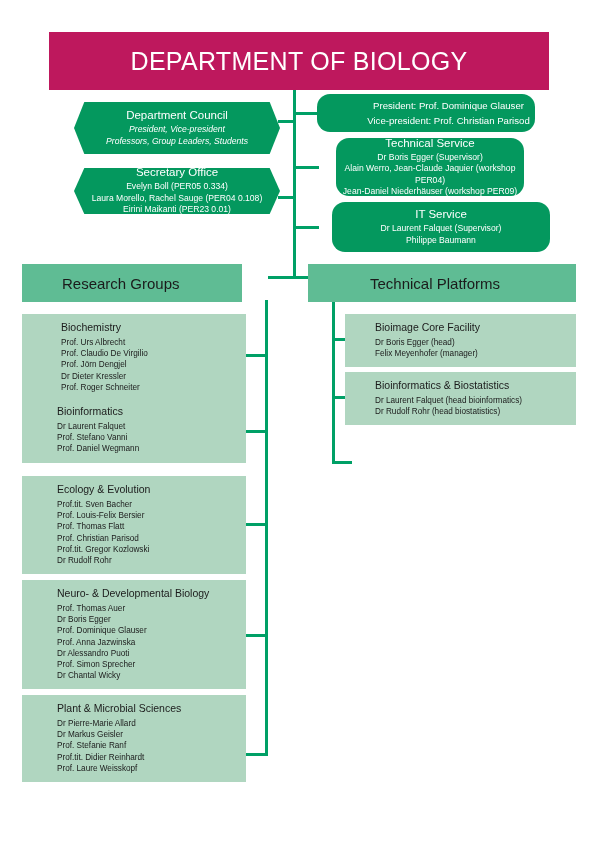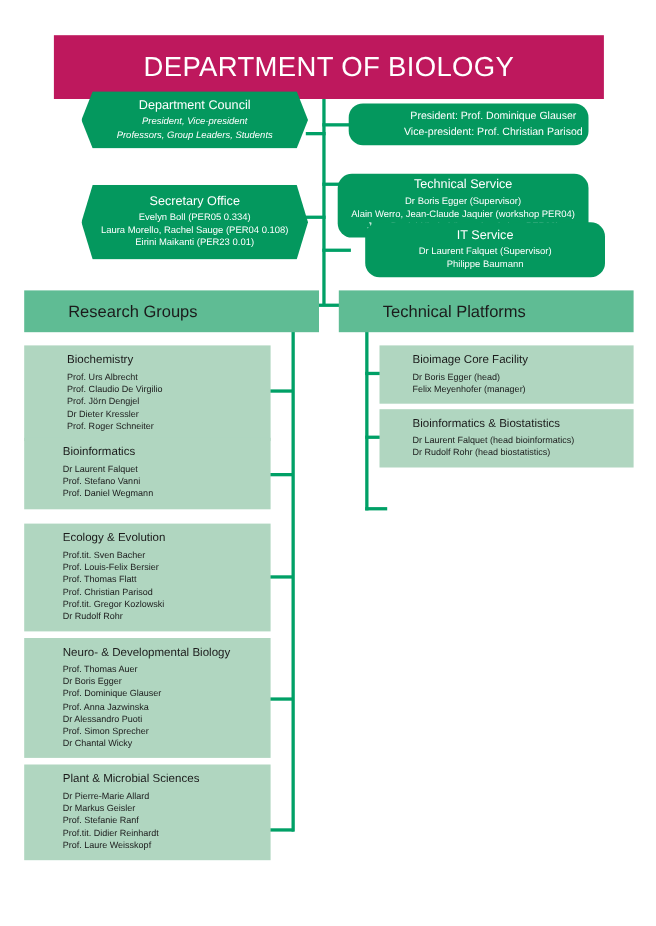--- a/index.html
+++ b/index.html
@@ -31,49 +31,49 @@
     background: #04985E;
     color: #ffffff;
     display: flex; flex-direction: column; align-items: center; justify-content: center;
     clip-path: polygon(5% 0, 95% 0, 100% 50%, 95% 100%, 5% 100%, 0 50%);
     text-align: center;
   }
   .hex .title { font-size: 11.5px; margin-bottom: 3px; }
   .hex .line { font-size: 8.6px; line-height: 11.5px; }
   .hex .line.it { font-style: italic; }
 
-  .hex-council { left: 74px; top: 83px; width: 206px; height: 52px; }
-  .hex-secretary { left: 74px; top: 168px; width: 206px; height: 68px; }
+  .hex-council { left: 74px; top: 102px; width: 206px; height: 52px; }
+  .hex-secretary { left: 74px; top: 168px; width: 206px; height: 46px; }
 
   
   .rbox {
     background: #04985E;
     color: #ffffff;
     border-radius: 13px;
     display: flex; flex-direction: column; align-items: center; justify-content: center;
     text-align: center;
   }
   .rbox .title { font-size: 11.5px; margin-bottom: 3px; }
   .rbox .line { font-size: 8.6px; line-height: 11.5px; }
 
   .rbox-presidency { left: 317px; top: 94px; width: 218px; height: 38px; padding-left: 45px; }
   .rbox-presidency .line { font-size: 9.6px; line-height: 15px; }
-  .rbox-techservice { left: 307px; top: 138px; width: 228px; height: 58px; margin-top: 20px; }
+  .rbox-techservice { left: 336px; top: 138px; width: 188px; height: 58px; }
   .rbox-itservice  { left: 332px; top: 202px; width: 218px; height: 50px; }
 
   
   .sect-header {
     background: #5FBC94;
     color: #1b1b1b;
     display: flex; align-items: center;
     font-size: 15px;
     height: 38px;
   }
-  .sect-left  { left: 22px;  top: 264px; width: 268px; padding-left: 40px; }
-  .sect-right { left: 308px; top: 264px; width: 268px; padding-left: 40px; }
+  .sect-left  { left: 22px;  top: 264px; width: 220px; padding-left: 40px; }
+  .sect-right { left: 308px; top: 264px; width: 268px; padding-left: 62px; }
 
   
   .leaf {
     background: #B0D6C0;
     color: #1b1b1b;
     padding: 7px 10px 8px 35px;
   }
   .leaf .title { font-size: 10.5px; margin-bottom: 4px; }
   .leaf .line  { font-size: 8.2px; line-height: 11.2px; white-space: nowrap; }
 

